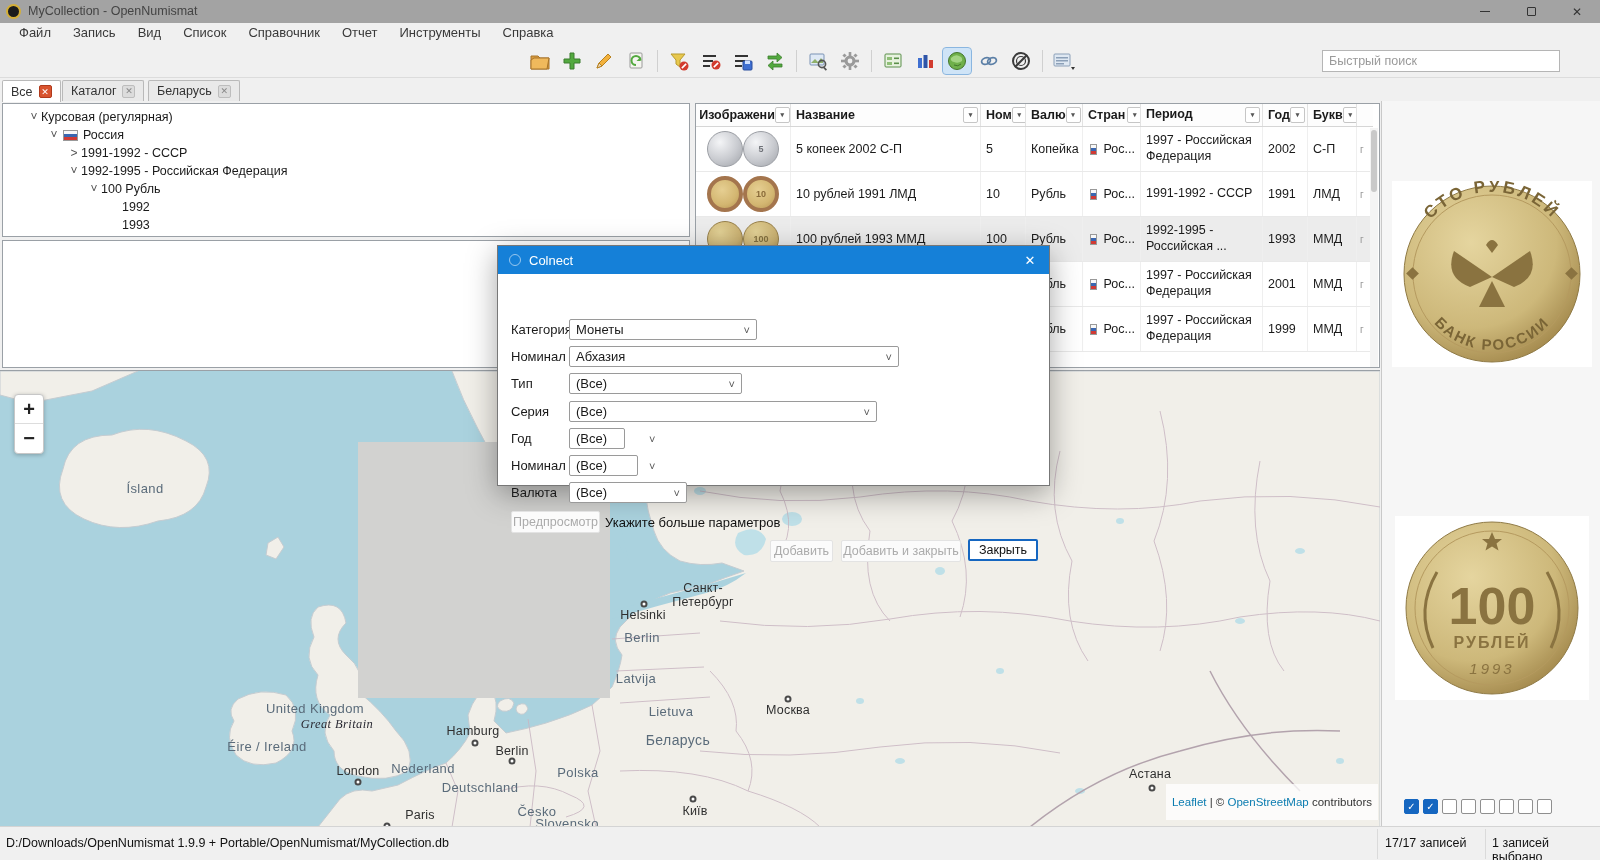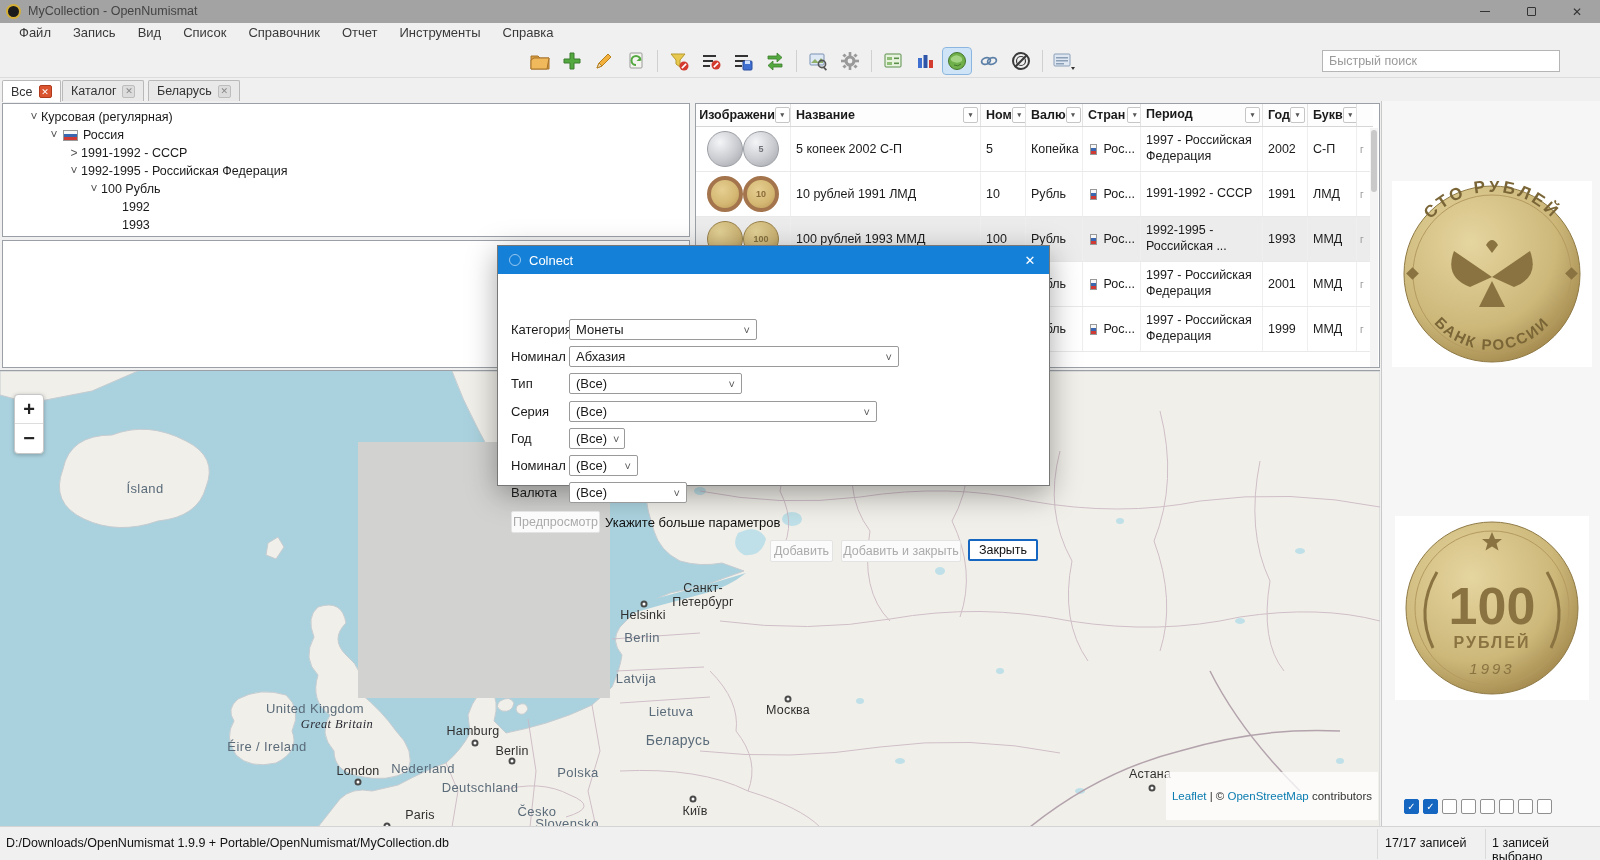--- a/index.html
+++ b/index.html
@@ -77,33 +77,33 @@
   
   #map { position:absolute; left:0; top:370px; width:1380px; height:456px; background:#aad2de; overflow:hidden; border-top:1px solid #9aa0a6; }
   .map-label { position:absolute; color:#5a6b7a; font-size:13px; letter-spacing:.4px; white-space:nowrap; transform:translate(-50%,-50%); }
   .map-city  { color:#2f2f2f; font-size:12.5px; letter-spacing:.2px; }
   .map-gb    { font-style:italic; font-family:"Liberation Serif",serif; color:#2a2a33; font-size:12.5px; }
   .map-dot { position:absolute; width:7px; height:7px; border:2px solid #4a4a4a; border-radius:50%; background:#fff; transform:translate(-50%,-50%); }
   #tile-missing { position:absolute; left:358px; top:71px; width:252px; height:256px; background:#d2d2d0; }
   #zoom-ctl { position:absolute; left:14px; top:23px; width:30px; background:#fff; border:1px solid #c7c7c7; border-radius:4px; box-shadow:0 1px 4px rgba(0,0,0,.25); }
   .zoom-btn { width:28px; height:29px; display:flex; align-items:center; justify-content:center; font-size:20px; font-weight:bold; color:#222; }
   #zoom-in { border-bottom:1px solid #ddd; }
-  #attribution { position:absolute; right:2px; bottom:6px; background:rgba(255,255,255,.75); font-size:11.5px; color:#333; padding:18px 6px; }
+  #attribution { position:absolute; right:2px; bottom:6px; background:rgba(255,255,255,.75); font-size:11.5px; color:#333; padding:12px 6px; }
   #attribution a, .lnk { color:#0b7cb0; text-decoration:none; }
 
   
   #dialog { position:absolute; left:497px; top:245px; width:553px; height:241px; background:#fff; border:1px solid #777; box-shadow:0 8px 28px rgba(0,0,0,.35); z-index:50; }
   #dlg-title { position:absolute; left:0; top:0; width:100%; height:28px; background:#1580d8; color:#fff; display:flex; align-items:center; font-size:13px; }
   #dlg-icon { width:12px; height:12px; border-radius:50%; border:1.5px solid rgba(255,255,255,.55); margin:0 8px 0 11px; }
   #dlg-close { position:absolute; right:0; top:0; width:38px; height:28px; display:flex; align-items:center; justify-content:center; color:#fff; font-size:13px; }
   #dlg-info { position:absolute; left:13px; top:42px; font-size:13.5px; }
   #dlg-info .lnk { text-decoration:underline; }
   .frow { position:absolute; left:13px; display:flex; align-items:center; height:21px; }
   .flabel { width:55px; font-size:13px; }
-  .combo { height:21px; border:1px solid #9a9a9a; border-radius:2px; background:#fff; display:flex; align-items:center; justify-content:space-between; font-size:13px; padding:0 6px; margin-left:3px; }
+  .combo { height:21px; border:1px solid #9a9a9a; border-radius:2px; background:#fff; display:flex; align-items:center; justify-content:space-between; font-size:13px; padding:0 6px; margin-left:3px;gap:36px; }
   .combo .chev { color:#555; font-size:11px; width:auto; margin-left:6px; }
   .dbtn { position:absolute; height:22px; font-size:12.5px; display:flex; align-items:center; justify-content:center; border-radius:2px; }
   .dbtn.disabled { color:#ababab; background:#fbfbfb; border:1px solid #e3e3e3; }
   .dbtn.default { background:#fff; border:2px solid #1566c0; color:#111; }
   #dlg-hint { position:absolute; left:107px; top:269px; font-size:13px; color:#111; }
 
   
   #statusbar { position:absolute; left:0; top:826px; width:1600px; height:34px; background:#f0f0f0; border-top:1px solid #d4d4d4; font-size:12.5px; color:#111; }
   #status-path { position:absolute; left:6px; top:9px; }
   #status-records { position:absolute; left:1385px; top:9px; }

